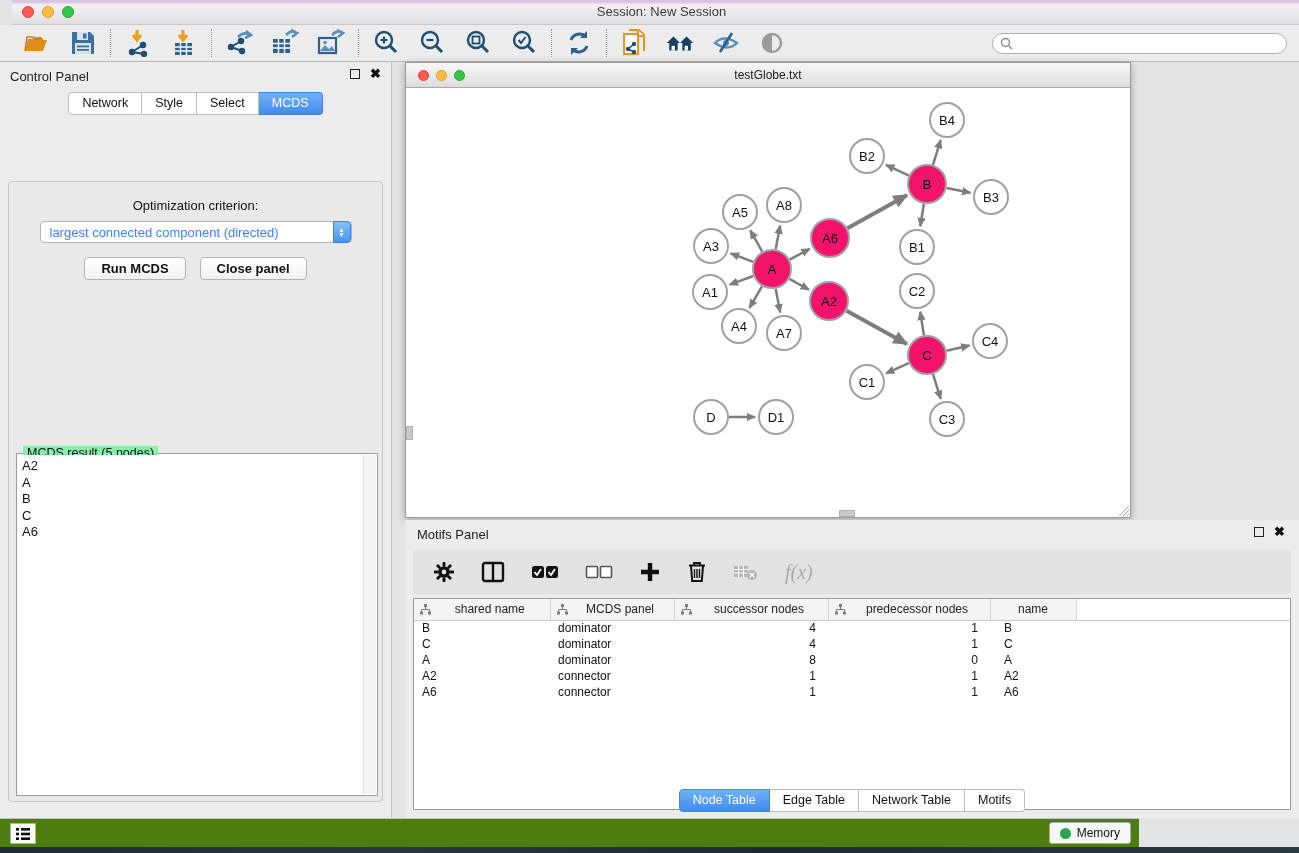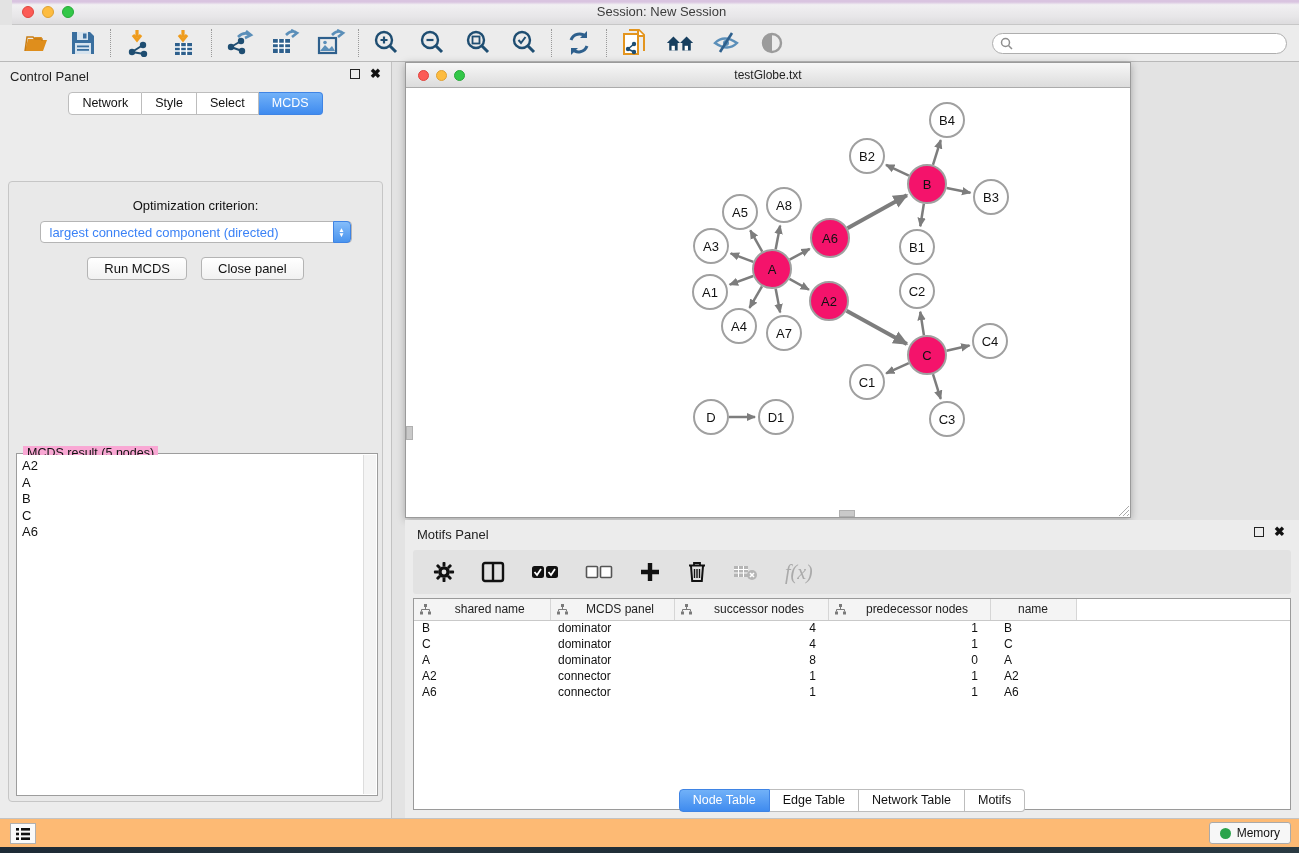--- a/index.html
+++ b/index.html
@@ -48,24 +48,24 @@
   .opt-label { text-align:center; font-size:13px; color:#111; margin-top:16px; }
   .combo { position:relative; width:312px; height:22px; margin:8px auto 0; background:#fff;
     border:1px solid #b5b5b5; border-radius:4px; }
   .combo .val { position:absolute; left:9px; top:3px; font-size:13px; color:#3b82f6; white-space:nowrap; }
   .combo .stepper { position:absolute; right:0; top:-1px; bottom:-1px; width:18px; border-radius:0 4px 4px 0;
     background:linear-gradient(180deg,#85bdfa 0%,#4a94ee 100%); border:1px solid #3f84e4;
     display:flex; flex-direction:column; align-items:center; justify-content:center; color:#fff; }
   .combo .stepper span { font-size:6.5px; line-height:5.5px; }
   .btnrow { display:flex; justify-content:center; gap:14px; margin-top:14px; }
   .pbtn { height:23px; padding:0 16px; font-size:13px; color:#111; background:linear-gradient(180deg,#fff,#f1f1f1);
-    border:1px solid #b4b4b4; border-radius:4px; cursor:pointer; }
+    border:1px solid #b4b4b4; border-radius:4px; cursor:pointer;font-weight:bold; }
   .result-box { position:absolute; left:7px; right:4px; bottom:5px; height:343px;
     border:1px solid #9d9d9d; background:#fff; }
-  .result-legend { position:absolute; left:6px; top:-8px; background:#f9a8d4; padding:0 4px; font-size:12.5px; color:#111; }
+  .result-legend { position:absolute; left:6px; top:-8px; background:#86efac; padding:0 4px; font-size:12.5px; color:#111; }
   .result-list { position:absolute; inset:1px 14px 1px 1px; background:#fff; padding:3px 0 0 4px; }
   .result-item { font-size:13px; color:#111; line-height:16.5px; }
   .result-scroll { position:absolute; top:1px; bottom:1px; right:1px; width:13px; background:#f4f4f4; border-left:1px solid #ddd; }
 
   
   .net-window { position:absolute; left:405px; top:62px; width:726px; height:456px; background:#fff;
     border:1px solid #9a9a9a; box-shadow:0 2px 8px rgba(0,0,0,.28); }
   .net-title { position:relative; height:25px; background:linear-gradient(180deg,#f7f7f7,#dcdcdc);
     border-bottom:1px solid #ababab; }
   .net-title .title { position:absolute; left:0; right:0; top:5px; text-align:center; font-size:12px; color:#222; }
@@ -93,21 +93,21 @@
   table.datatable th.noicon { padding-left:4px; }
   table.datatable th.filler { background:#fff; border-right:none; padding:0; }
   table.datatable th svg.colico { position:absolute; left:6px; top:5px; }
   table.datatable td { height:16px; font-size:12px; color:#111; padding:0 6px; white-space:nowrap; overflow:hidden; }
   table.datatable td.l { text-align:left; padding-left:8px; }
   table.datatable td.r { text-align:right; padding-right:12px; }
   table.datatable td.n { text-align:left; padding-left:14px; }
   .tp-tabs { position:absolute; left:0; right:0; bottom:6px; display:flex; justify-content:center; }
 
   
-  .statusbar { position:absolute; left:0; top:818px; width:1299px; height:29px; background:#fdba74; border-top:1px solid #c3c3c3; }
+  .statusbar { position:absolute; left:0; top:818px; width:1139px; height:29px; background:#4d7c0f; border-top:1px solid #c3c3c3; }
   .list-btn { position:absolute; left:10px; top:4px; width:26px; height:21px; background:#fafafa; border:1px solid #b0b0b0;
     display:flex; align-items:center; justify-content:center; cursor:pointer; }
   .mem-btn { position:absolute; right:8px; top:3px; height:22px; background:#f7f7f7; border:1px solid #aaa; border-radius:3px;
     display:flex; align-items:center; gap:6px; padding:0 10px; cursor:pointer; }
   .mem-dot { width:11px; height:11px; border-radius:50%; background:#2aa34b; }
   .mem-label { font-size:12px; color:#111; }
   .bottom-strip { position:absolute; left:0; top:847px; width:1299px; height:6px;
     background:linear-gradient(90deg,#1d2a35,#27363f 30%,#1b2933 60%,#2a3a42); }
 </style>
 </head>

